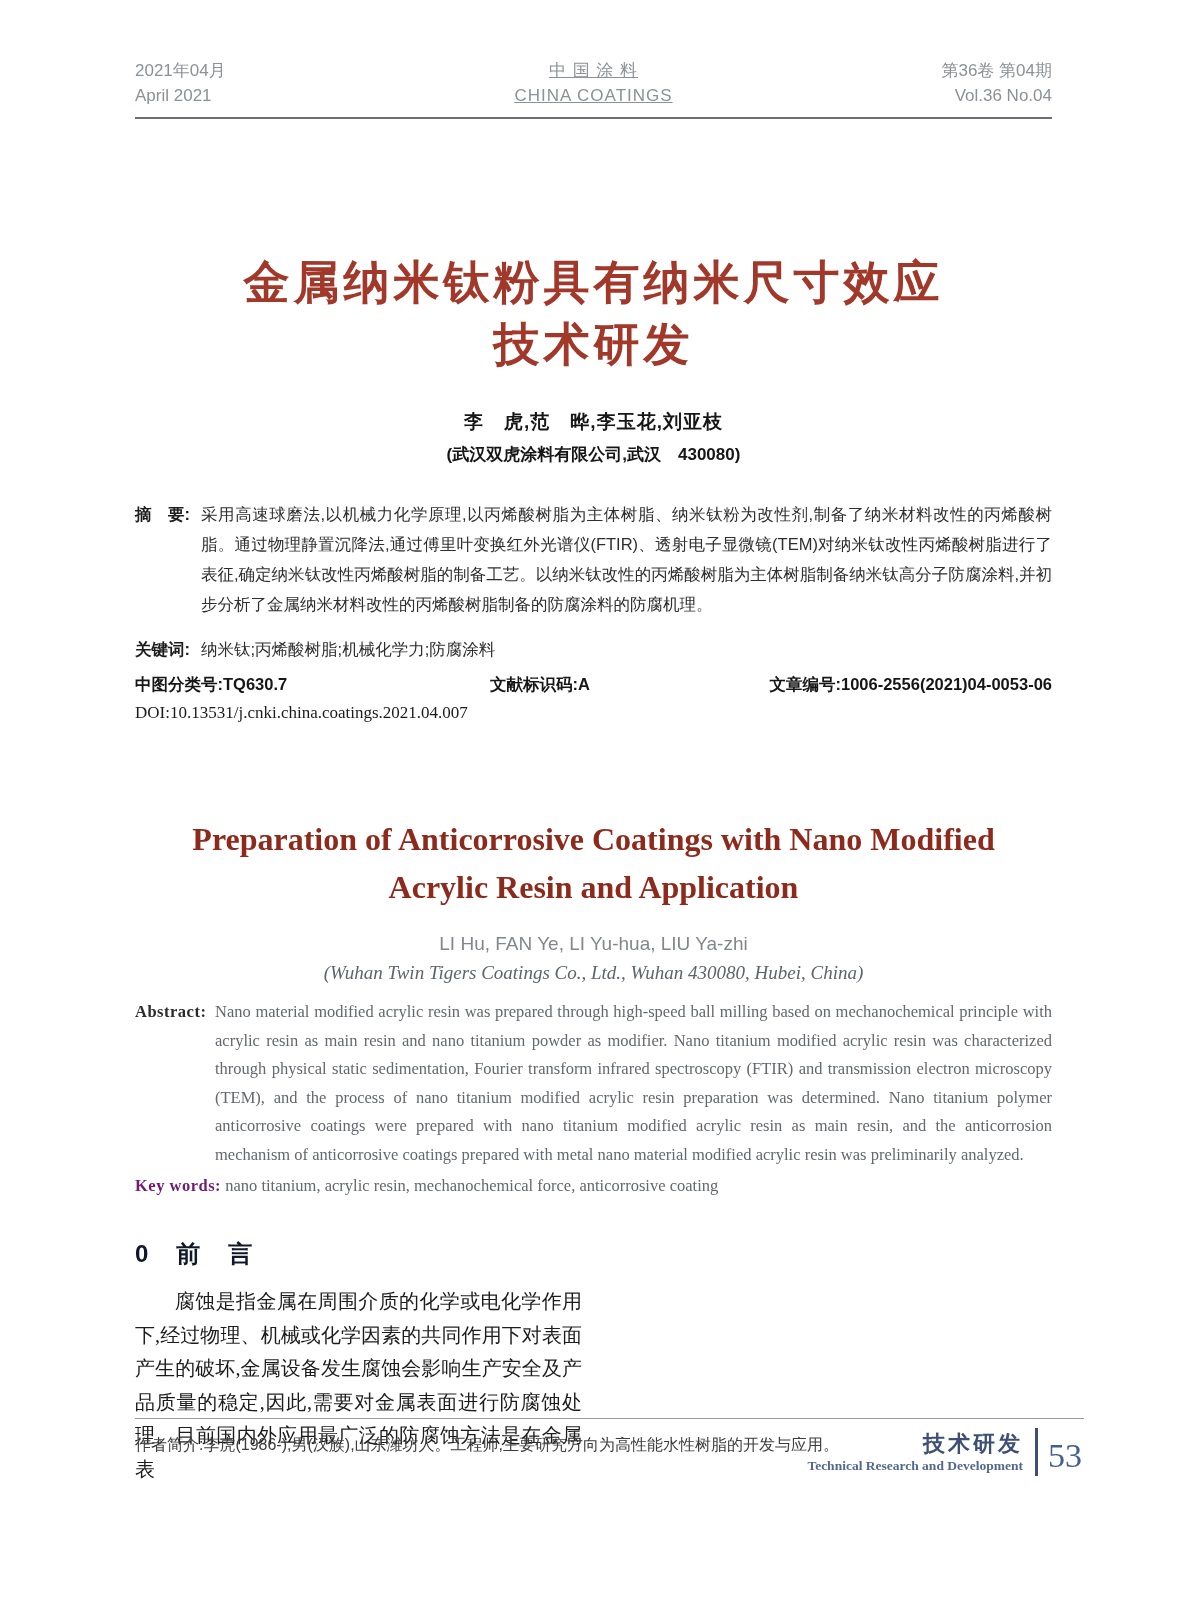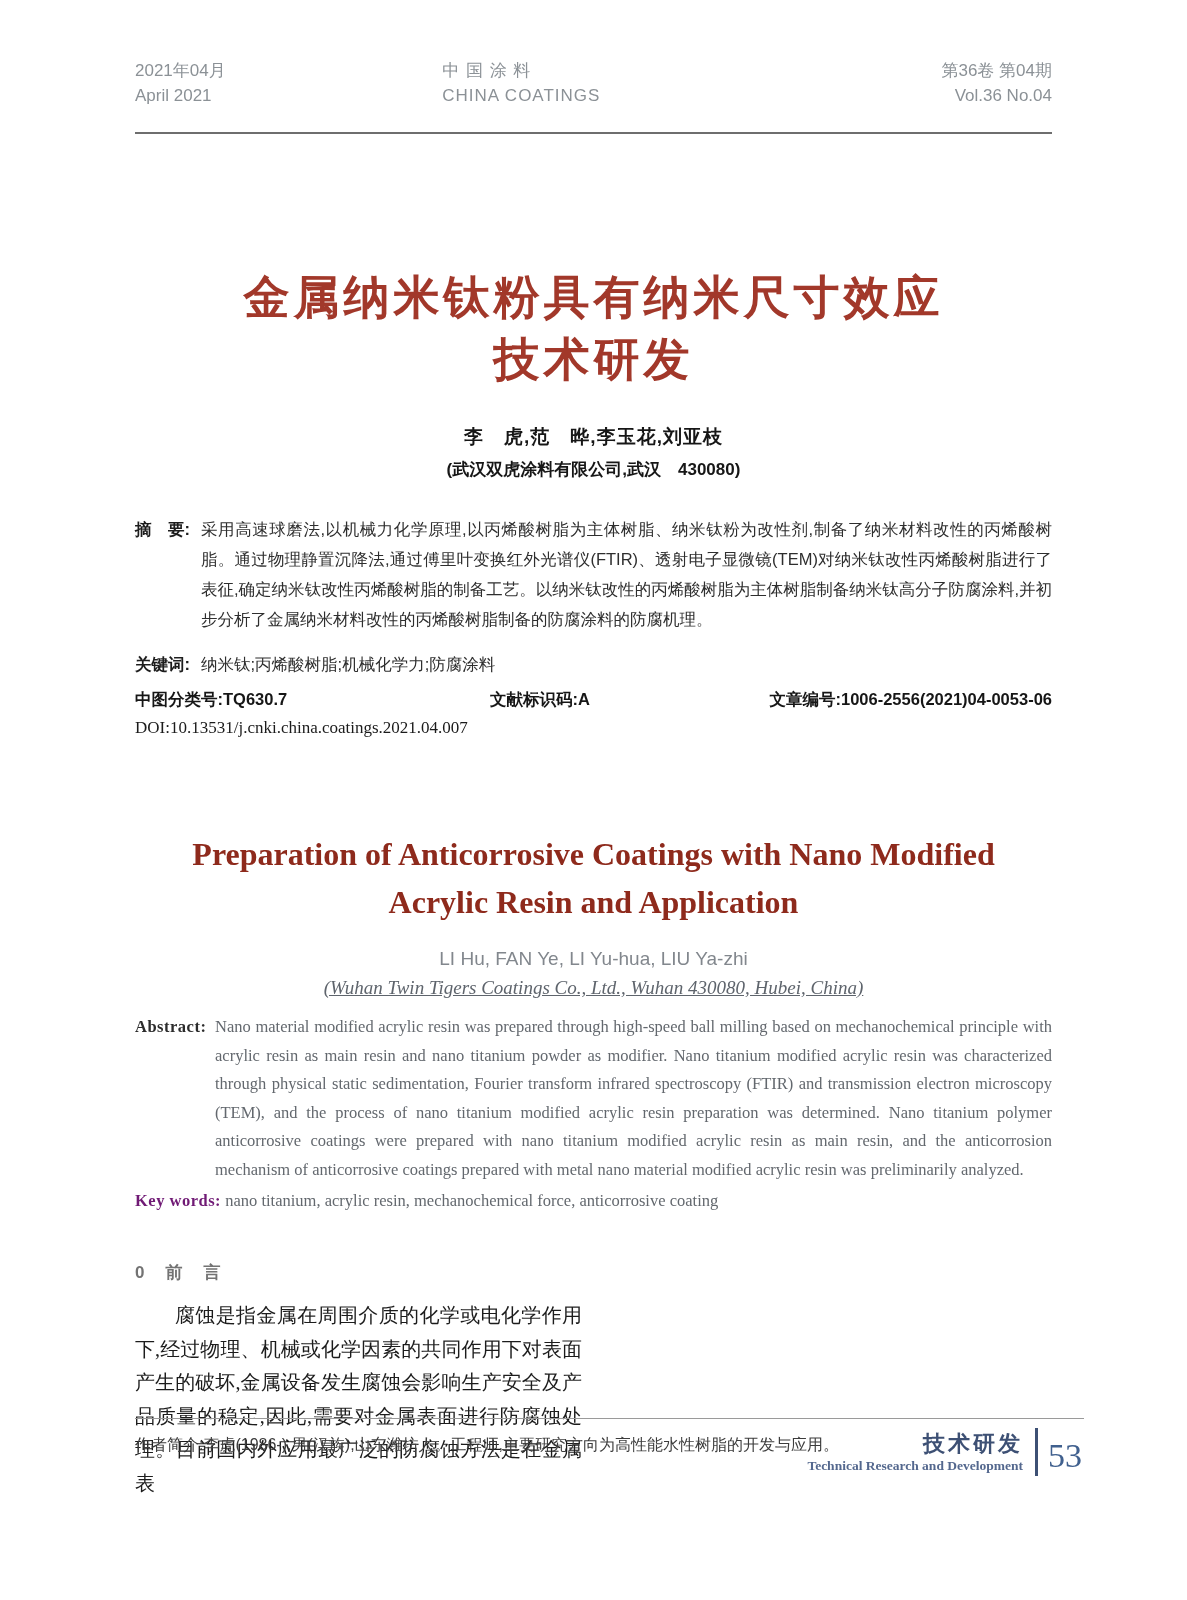--- a/index.html
+++ b/index.html
@@ -6,25 +6,25 @@
   .page {
     position:relative; width:1187px; height:1600px; margin:0 auto;
     background:#ffffff; overflow:hidden;
     font-family:"Liberation Sans", sans-serif; color:#1d1d1d;
   }
   .content { margin:0 135px; }
 
   
   .journal-header {
     display:flex; justify-content:space-between; align-items:flex-end;
-    padding-top:58px; padding-bottom:24px; border-bottom:2px solid #6e6e6e;
+    padding-top:58px; padding-bottom:9px; border-bottom:2px solid #6e6e6e;
     color:#8b9196; font-size:17px; line-height:25px;
   }
   .jh-col { width:33%; }
-  .jh-center { letter-spacing:1px; }
+  .jh-center { text-align:center; letter-spacing:1px;text-decoration:underline; }
   .jh-right { text-align:right; }
 
   
   .cn-title {
     margin:132px 0 0; text-align:center; color:#a2382a;
     font-size:46px; line-height:62px; font-weight:700; letter-spacing:4px;
   }
   .cn-authors { margin-top:34px; text-align:center; font-size:19px; font-weight:700; color:#161616; letter-spacing:1px; }
   .cn-affil   { margin-top:8px;  text-align:center; font-size:17px; font-weight:600; color:#161616; }
 
@@ -38,34 +38,34 @@
   .meta-doc { position:absolute; left:355px; top:0; }
   .meta-id  { position:absolute; right:0; top:0; }
   .doi { margin-top:5px; font-family:"Liberation Serif", serif; font-size:17px; color:#1b1b1b; }
 
   
   .en-title {
     margin:92px 0 0; text-align:center; font-family:"Liberation Serif", serif;
     font-weight:700; font-size:32px; line-height:48px; color:#8e2a1c;
   }
   .en-authors { margin-top:22px; text-align:center; font-size:19px; color:#82878d; }
-  .en-affil   { margin-top:7px;  text-align:center; font-family:"Liberation Serif", serif; font-style:italic; font-size:19px; color:#5e646c;text-decoration:underline; }
+  .en-affil   { margin-top:7px;  text-align:center; font-family:"Liberation Serif", serif; font-style:italic; font-size:19px; color:#5e646c; }
   .en-abstract {
     margin-top:14px; position:relative; padding-left:80px;
     font-family:"Liberation Serif", serif; font-size:16.5px; line-height:28.5px;
     color:#63686e; text-align:justify;
   }
   .en-label { position:absolute; left:0; top:0; font-weight:700; color:#2b2b2b; letter-spacing:0.5px; }
   .en-keywords { margin-top:3px; font-family:"Liberation Serif", serif; font-size:16.5px; line-height:28px; color:#63686e; }
   .kw-label { font-weight:700; color:#701a75; letter-spacing:0.5px; }
 
   
   .two-col { display:flex; gap:24px; margin-top:38px; }
   .col { width:447px; }
-  .sec-heading { margin:8px 0 15px; color:#737373; font-size:17px; font-weight:700; letter-spacing:2px; }
+  .sec-heading { margin:0 0 15px; color:#0f172a; font-size:24px; font-weight:700; letter-spacing:2px; }
   .body-cn {
     margin:0; font-family:"Liberation Serif", serif; font-size:20px;
     line-height:33.5px; color:#1c1c1c; text-align:justify;
   }
   .indent { text-indent:2em; }
   sup.ref { font-size:12px; line-height:0; }
 
   
   .footnote {
     position:absolute; left:135px; right:103px; top:1418px;

